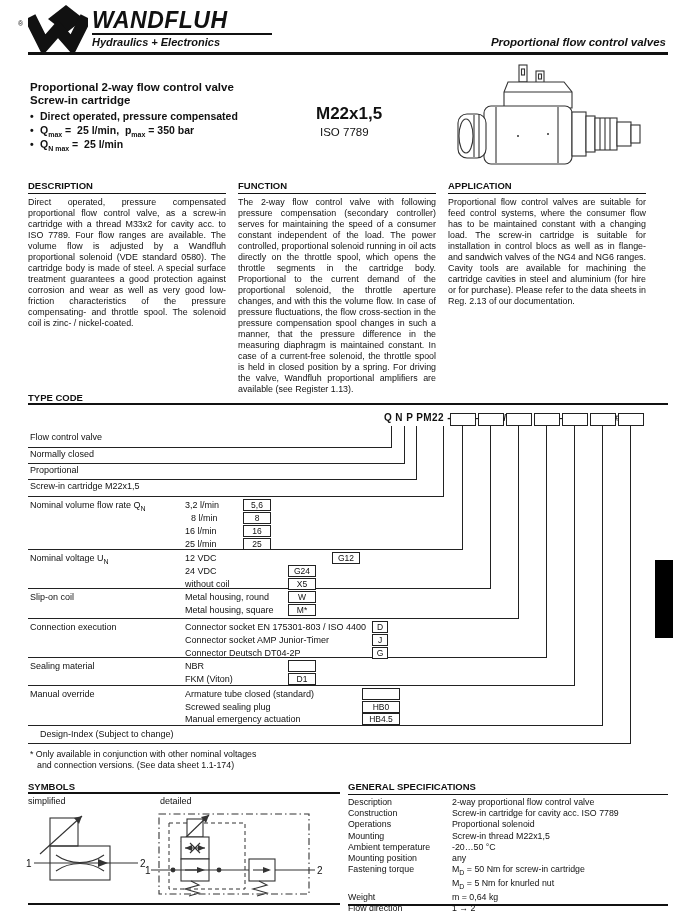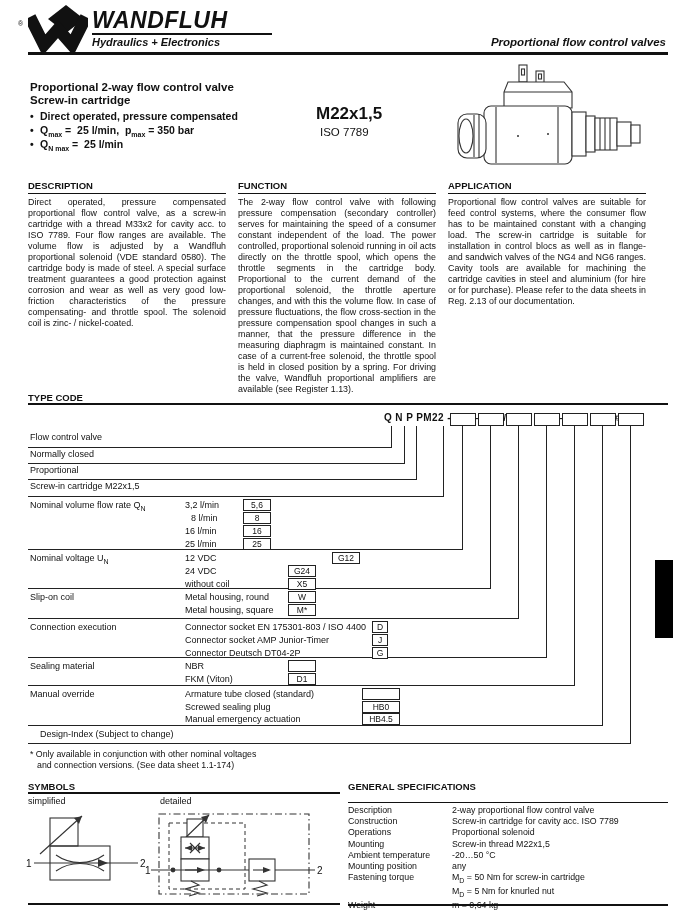--- a/index.html
+++ b/index.html
@@ -261,21 +261,21 @@
     <line class="ln" x1="108" y1="64" x2="124" y2="64"></line>
     <polygon points="126,64 118,61 118,67" fill="#333"></polygon>
     <path class="ln" d="M114,75 l8,4 l-14,4 l14,4 l-10,3"></path>
     <text x="0" y="68" font-size="10" fill="#111">1</text>
     <text x="172" y="68" font-size="10" fill="#111">2</text>
   </svg>
 
   <div class="abs thick" style="left:28px;top:903px;width:312px;height:2.4px;"></div>
 
   <div class="abs" style="left:348px;top:781px;width:320px;">
-    <div class="sechead" style="border-bottom:1.6px solid #111;padding-bottom:10px;">GENERAL SPECIFICATIONS</div>
+    <div class="sechead" style="border-bottom:1.6px solid #111;padding-bottom:2px;">GENERAL SPECIFICATIONS</div>
     <div style="margin-top:2px;">
       <div class="gs-row">
           <span class="gs-key">Description</span>
           <span class="gs-val"><span>2-way proportional flow control valve</span></span>
         </div>
       <div class="gs-row">
           <span class="gs-key">Construction</span>
           <span class="gs-val"><span>Screw-in cartridge for cavity acc. ISO 7789</span></span>
         </div>
       <div class="gs-row">

